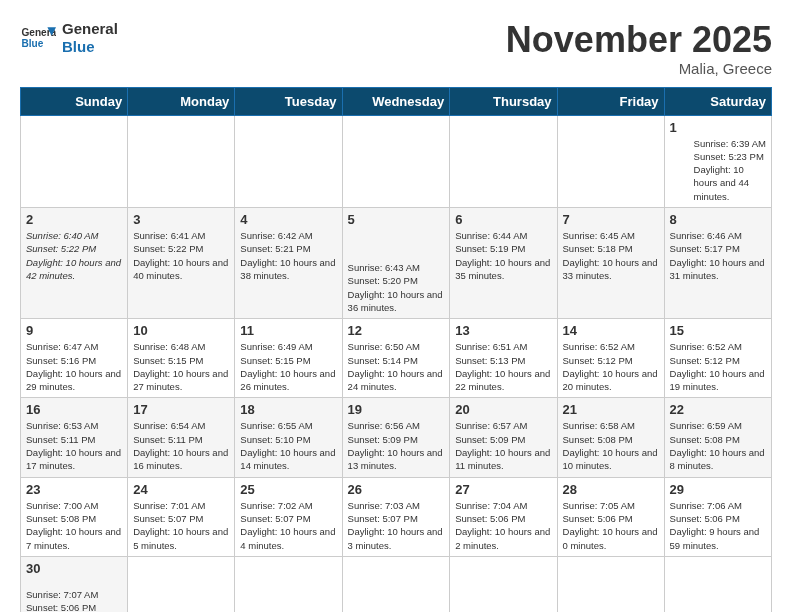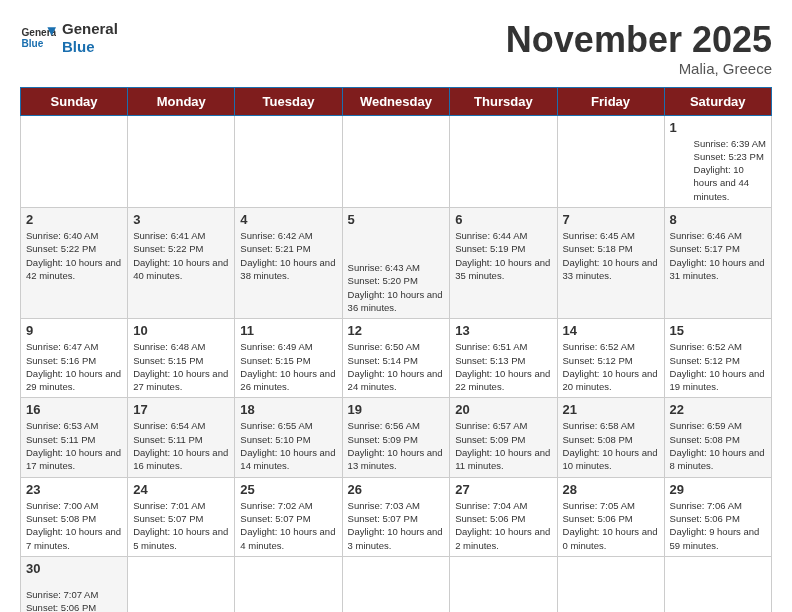--- a/index.html
+++ b/index.html
@@ -37,26 +37,26 @@
     .location {
       font-size: 15px;
       color: #555;
     }
     .calendar {
       width: 100%;
       border-collapse: collapse;
       border: 1px solid #ccc;
     }
     .calendar thead tr th {
-      background: #7f1d1d;
+      background: #0c4a6e;
       color: #fff;
       font-size: 13px;
       font-weight: bold;
       padding: 6px 5px;
-      text-align: center;
+      text-align: right;
       border: 1px solid #1a6faf;
     }
     .calendar tbody tr td {
       border: 1px solid #ccc;
       vertical-align: top;
       padding: 4px 5px;
       font-size: 10px;
       color: #333;
       width: 108px;
       min-height: 70px;
@@ -125,21 +125,21 @@
         <td>
           <span class="day-number">1</span>
           <div class="day-info" style="white-space: pre-line; margin-left: 24px;">Sunrise: 6:39 AM
 Sunset: 5:23 PM
 Daylight: 10 hours and 44 minutes.</div>
         </td>
       </tr>
       <tr>
         <td>
           <span class="day-number">2</span>
-          <div class="day-info" style="white-space: pre-line;">Sunrise: 6:40 AM
+          <div class="day-info" style="white-space: pre-line; font-style: italic;">Sunrise: 6:40 AM
 Sunset: 5:22 PM
 Daylight: 10 hours and 42 minutes.</div>
         </td>
         <td>
           <span class="day-number">3</span>
           <div class="day-info" style="white-space: pre-line;">Sunrise: 6:41 AM
 Sunset: 5:22 PM
 Daylight: 10 hours and 40 minutes.</div>
         </td>
         <td>

